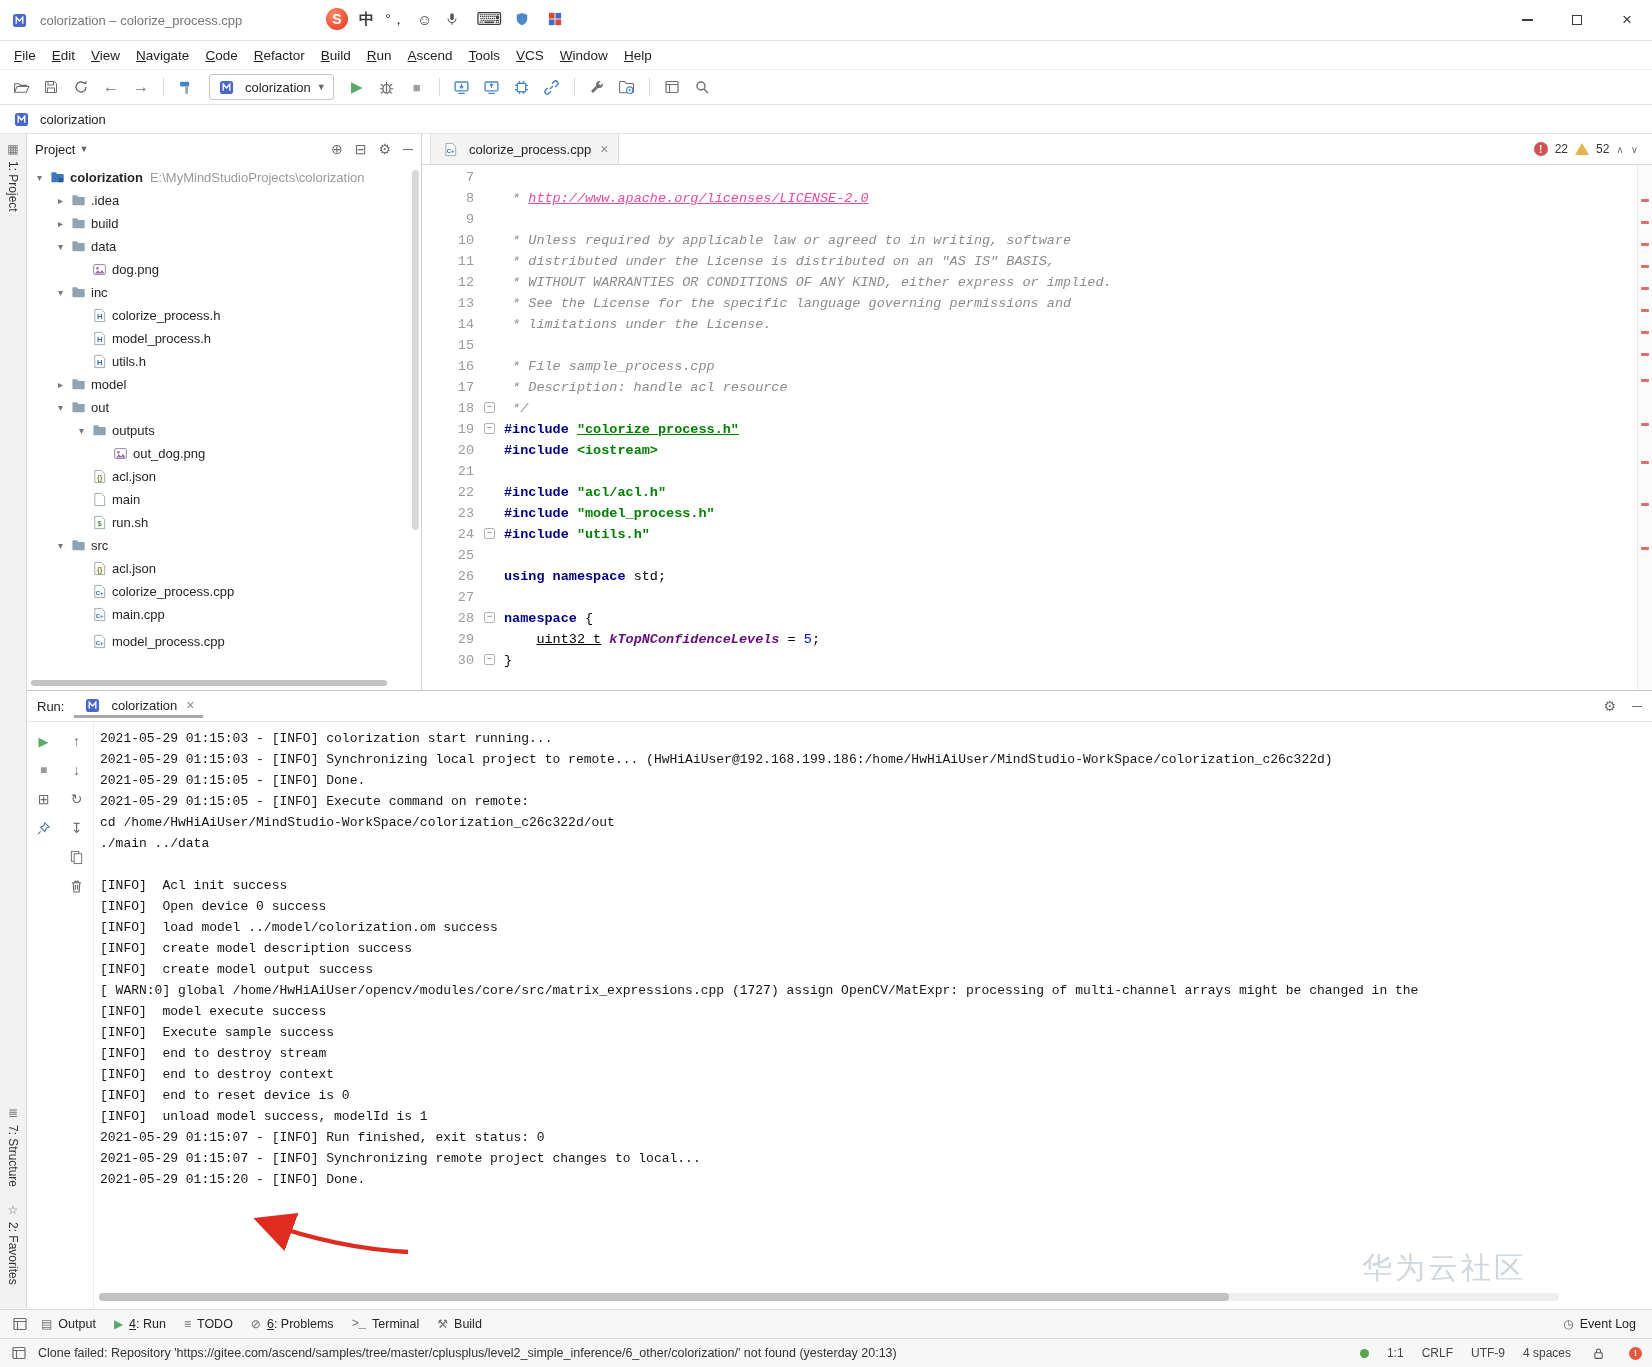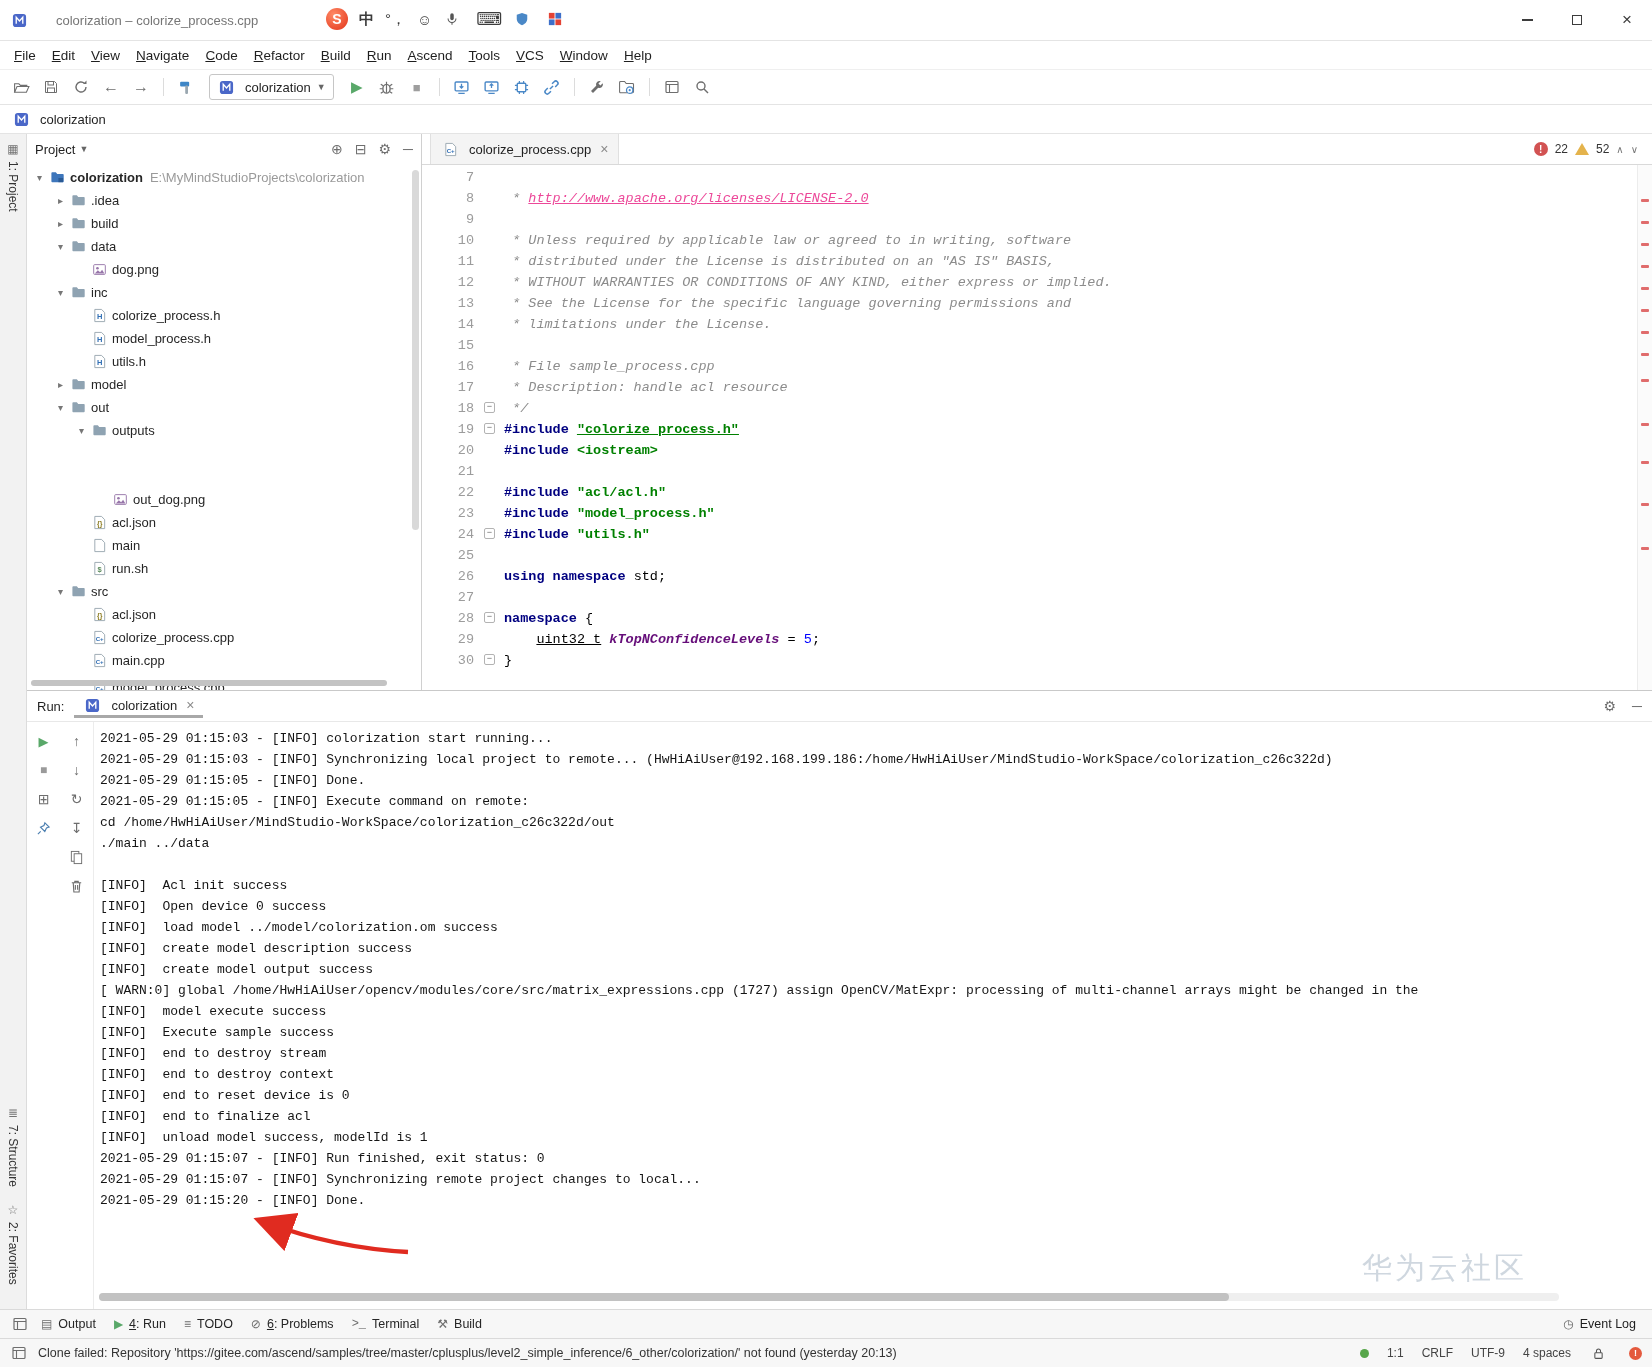--- a/index.html
+++ b/index.html
@@ -1,21 +1,21 @@
 <!DOCTYPE html>
 <html><head>
 <meta charset="utf-8">
 <style>
   html,body{margin:0;padding:0;background:#ddd;}
   body{font-family:"Liberation Sans",sans-serif;font-size:13px;color:#1f1f1f;}
   #window{position:relative;width:1652px;height:1367px;background:#fff;display:flex;flex-direction:column;overflow:hidden;}
 
   
   .titlebar{height:40px;flex:0 0 auto;display:flex;align-items:center;padding-left:10px;background:#fff;border-bottom:1px solid #e4e4e4;position:relative;}
-  .title-text{color:#767676;font-size:13px;margin-left:24px;}
+  .title-text{color:#767676;font-size:13px;margin-left:8px;}
   .ime{position:absolute;left:318px;top:3px;height:32px;display:flex;align-items:center;gap:11px;padding:0 8px;font-size:15px;color:#3c3c3c;background:#fff;}
   .ime-logo{width:22px;height:22px;border-radius:50%;background:radial-gradient(circle at 35% 30%,#ff8a66,#e23318);color:#fff;font-weight:bold;display:flex;align-items:center;justify-content:center;font-size:14px;}
   .win-controls{margin-left:auto;display:flex;height:100%;}
   .wc{width:50px;height:100%;display:flex;align-items:center;justify-content:center;color:#3c3c3c;}
   .wc-min-glyph{width:11px;height:2px;background:#3c3c3c;display:block;}
   .wc-max-glyph{width:10px;height:10px;border:1.5px solid #3c3c3c;display:block;box-sizing:border-box;}
   .wc-close{font-size:17px;}
 
   
   .menubar{height:28px;flex:0 0 auto;display:flex;align-items:center;padding-left:6px;background:#fff;border-bottom:1px solid #efefef;}
@@ -433,21 +433,21 @@
               </div>
               <div class="tree-row" style="padding-left: 46px;">
                 <span class="chev">▾</span>
                 <span class="ficon">
                   <svg width="15" height="15" viewBox="0 0 16 16">
                     <path d="M1.5 3.2c0-.5.4-.9.9-.9h3.8l1.5 1.9h6a.9.9 0 0 1 .9.9v7a.9.9 0 0 1-.9.9H2.4a.9.9 0 0 1-.9-.9z" fill="#8FA3B2"></path>
                   </svg>
                 </span>
                 <span class="tree-label">outputs</span>
               </div>
-              <div class="tree-row" style="padding-left: 67px; margin-top: 46px;">
+              <div class="tree-row" style="padding-left: 67px;">
                 <span class="chev"></span>
                 <span class="ficon">
                   <svg width="15" height="15" viewBox="0 0 16 16">
                     <rect x="1.8" y="2.8" width="12.4" height="10.4" rx="1" fill="#fff" stroke="#9876AA"></rect>
                     <circle cx="5.8" cy="6.6" r="1.4" fill="#9876AA"></circle>
                     <path d="M3 12.2l3.2-3.4 2.4 2.1 2.2-2.6 2.4 3.9z" fill="#9876AA"></path>
                   </svg>
                 </span>
                 <span class="tree-label">out_dog.png</span>
               </div>
@@ -686,21 +686,20 @@
               <div class="console-line">[INFO]  Open device 0 success</div>
               <div class="console-line">[INFO]  load model ../model/colorization.om success</div>
               <div class="console-line">[INFO]  create model description success</div>
               <div class="console-line">[INFO]  create model output success</div>
               <div class="console-line">[ WARN:0] global /home/HwHiAiUser/opencv/modules/core/src/matrix_expressions.cpp (1727) assign OpenCV/MatExpr: processing of multi-channel arrays might be changed in the</div>
               <div class="console-line">[INFO]  model execute success</div>
               <div class="console-line">[INFO]  Execute sample success</div>
               <div class="console-line">[INFO]  end to destroy stream</div>
               <div class="console-line">[INFO]  end to destroy context</div>
               <div class="console-line">[INFO]  end to reset device is 0</div>
-              <div class="console-line">[INFO]  end to finalize acl</div>
               <div class="console-line">[INFO]  unload model success, modelId is 1</div>
               <div class="console-line">2021-05-29 01:15:07 - [INFO] Run finished, exit status: 0</div>
               <div class="console-line">2021-05-29 01:15:07 - [INFO] Synchronizing remote project changes to local...</div>
               <div class="console-line">2021-05-29 01:15:20 - [INFO] Done.</div>
             </div>
         </div>
         <div class="console-hscroll">
           <div class="console-hthumb"></div>
         </div>
       </div>

